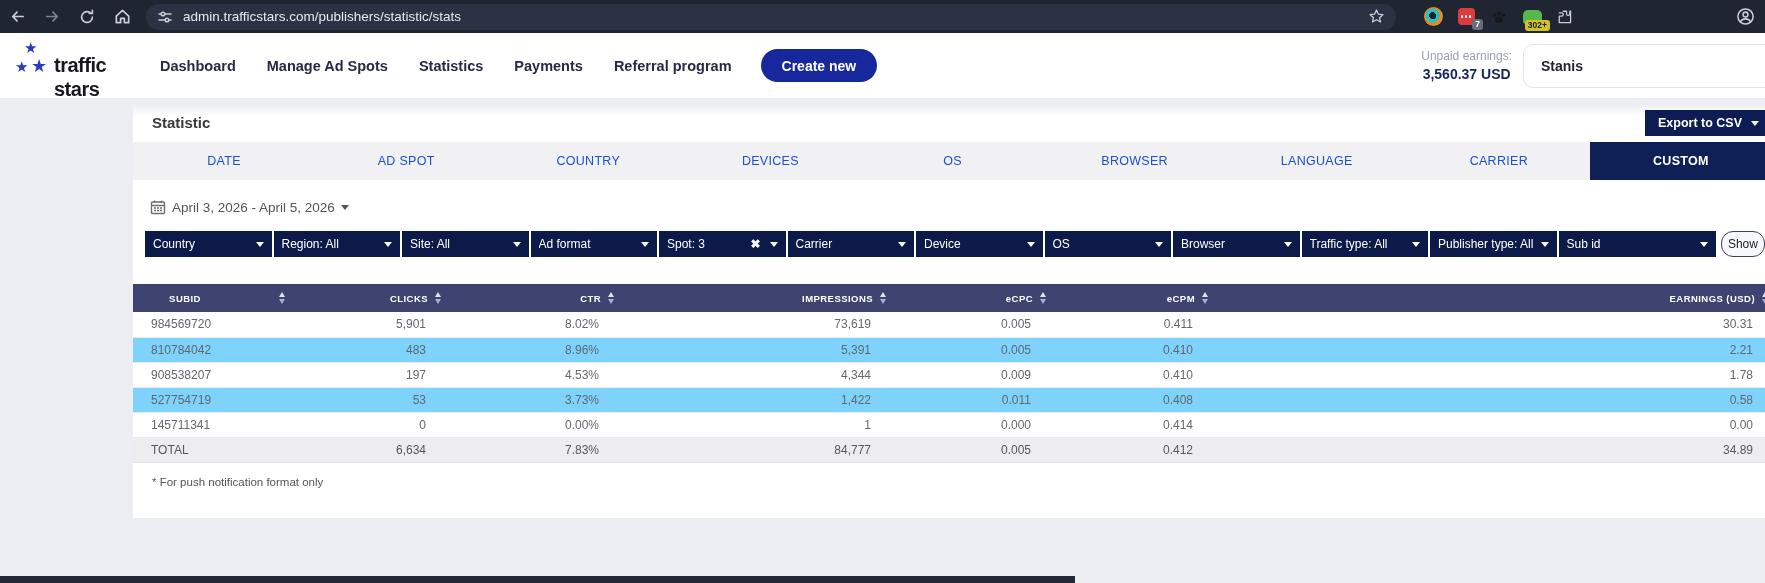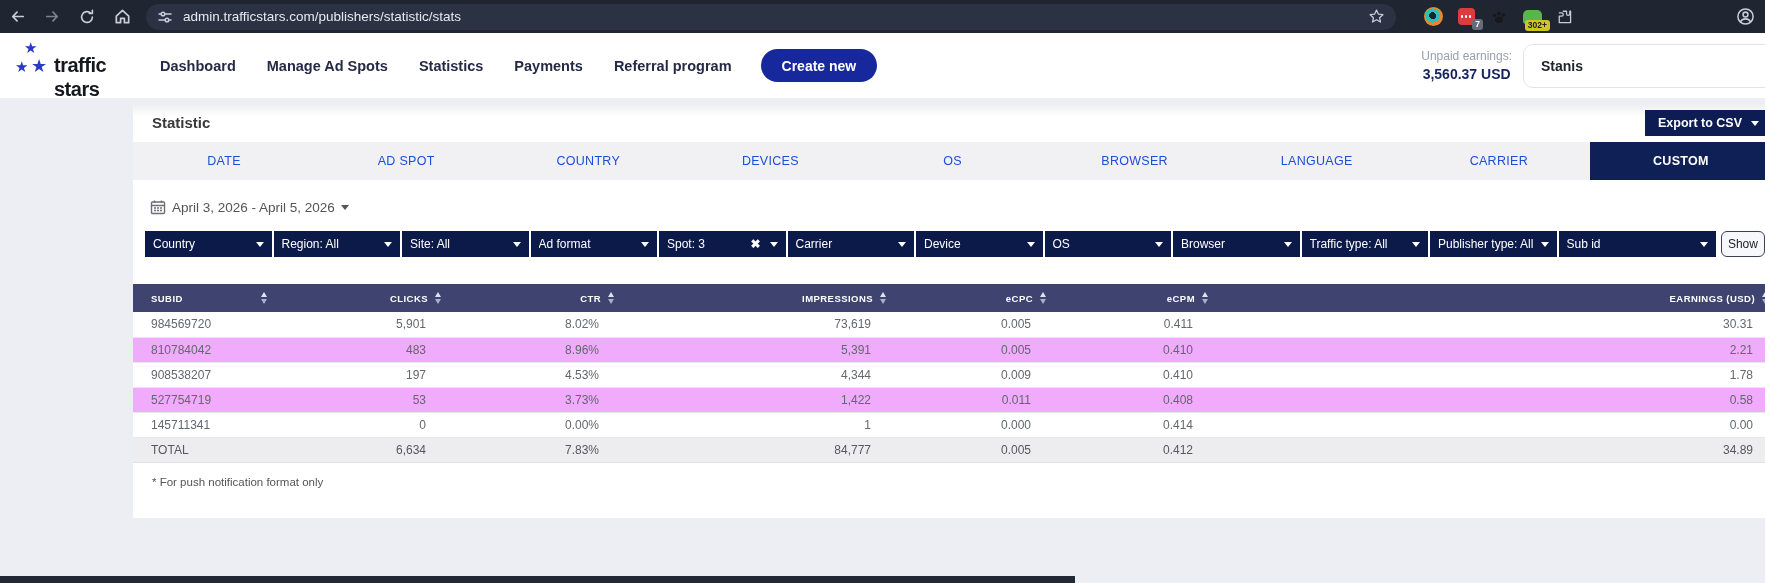--- a/index.html
+++ b/index.html
@@ -78,37 +78,37 @@
   .date-text { color:#555; font-size:13.5px; }
 
   .filters { margin:13px 7px 0 12px; display:flex; gap:2px; height:26px; }
   .fbox { flex:1; background:#0c1a4a; color:#fff; font-size:12px; display:flex; align-items:center;
           padding:0 8px; cursor:pointer; min-width:0; }
   .fbox .flabel { flex:1 1 auto; white-space:nowrap; overflow:hidden; }
   .fbox .caret { border-top-color:#fff; flex:0 0 auto; }
   .fbox.subid { flex:1.28; }
   .x-icon { font-weight:700; font-size:12px; margin-right:9px; flex:0 0 auto; cursor:pointer; }
   .show-btn { flex:0 0 44px; margin-left:3px; background:#f7f8fb; border:1px solid #3c4152; color:#222;
-              font-size:12px; border-radius:6px; cursor:pointer; font-family:inherit; }
+              font-size:12px; border-radius:12px; cursor:pointer; font-family:inherit; }
 
   .stats-table { margin-top:27px; width:100%; border-collapse:collapse; table-layout:fixed; }
   .stats-table th { background:#3e4370; height:28px; color:#fff; font-size:9.5px; font-weight:600;
                     letter-spacing:.45px; padding:0; }
   .th-inner { display:flex; align-items:center; }
   .th-inner.num { justify-content:flex-end; padding-right:4px; }
-  .th-inner.first { padding-left:18px; }
+  .th-inner.first { padding-left:18px;justify-content:center; }
   .sort { display:inline-flex; flex-direction:column; gap:2.5px; margin-left:7px; cursor:pointer; }
   .sort .up   { width:0; height:0; border-left:3.5px solid transparent; border-right:3.5px solid transparent;
                 border-bottom:5px solid #e0e3f2; }
   .sort .down { width:0; height:0; border-left:3.5px solid transparent; border-right:3.5px solid transparent;
                 border-top:5px solid #a9afce; }
   .sort.far { margin-left:78px; }
   .stats-table td { height:25px; font-size:12px; color:#63676e; border-bottom:1px solid #eaeaee;
                     background:#fff; padding:0; white-space:nowrap; }
-  .stats-table tr.alt td { background:#f0abfc; }
+  .stats-table tr.alt td { background:#7dd3fc; }
   .stats-table td.num { text-align:right; padding-right:19px; }
   .stats-table td.subid { padding-left:18px; }
   .stats-table tr.total td { background:#ededef; border-bottom:1px solid #e1e1e5; color:#57585e; }
   .footnote { margin:13px 0 0 19px; font-size:11.5px; color:#555; }
 
   .bottom-strip { position:absolute; left:0; bottom:0; width:1075px; height:7px; background:#232835; }
 </style>
 </head>
 <body>
 

